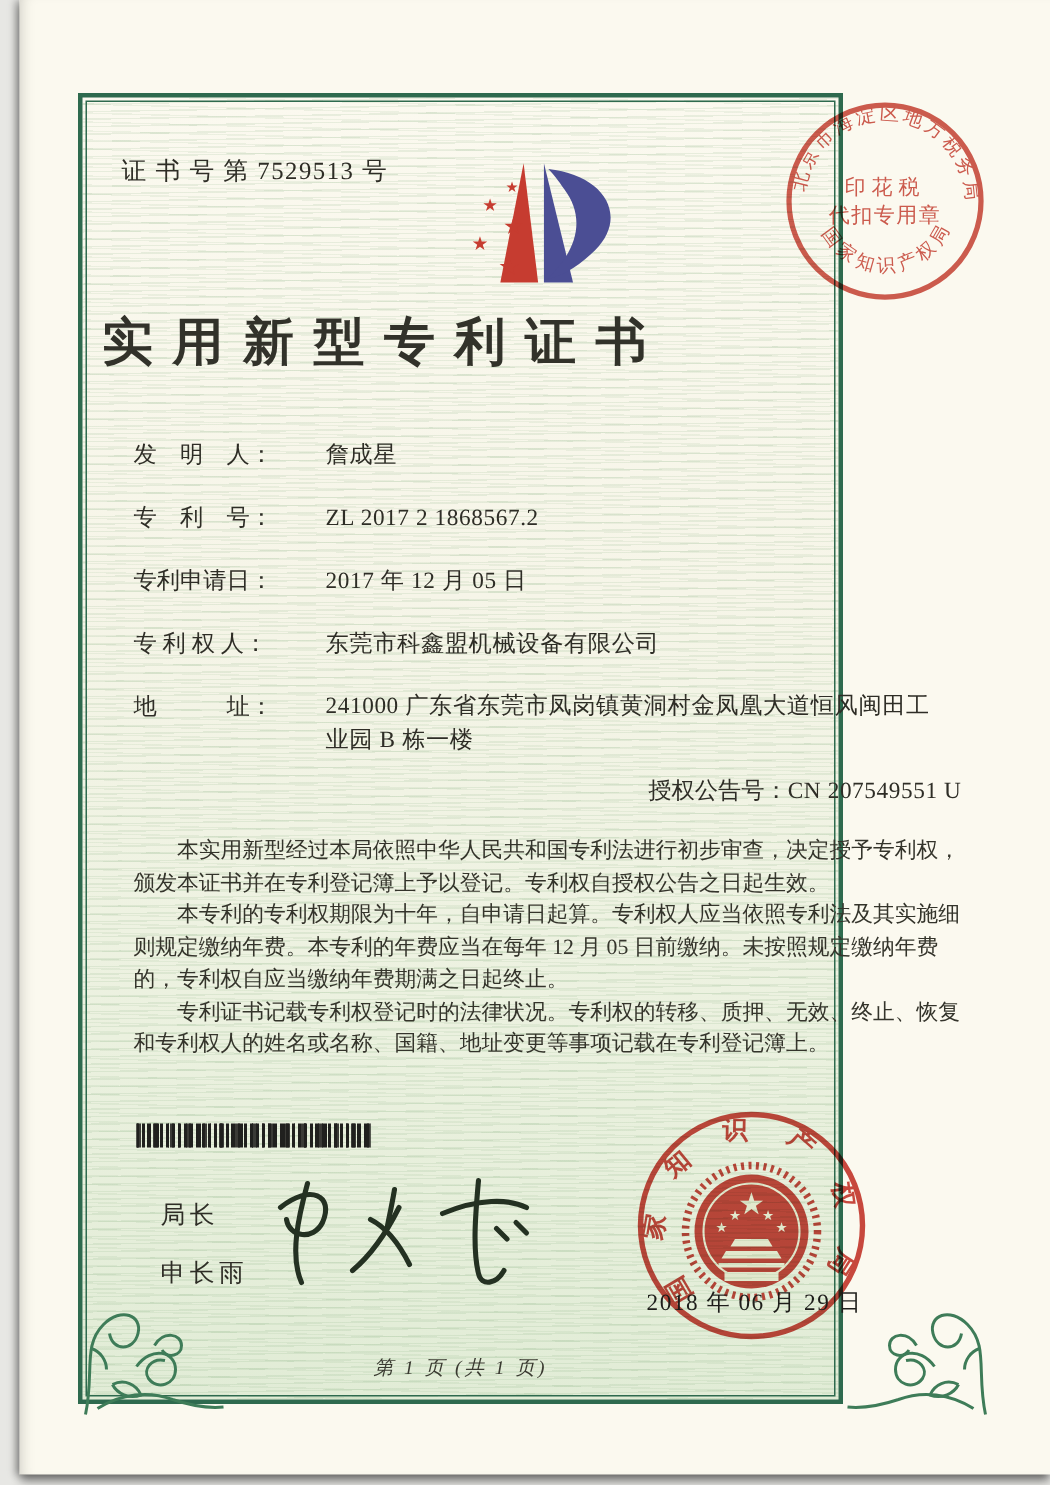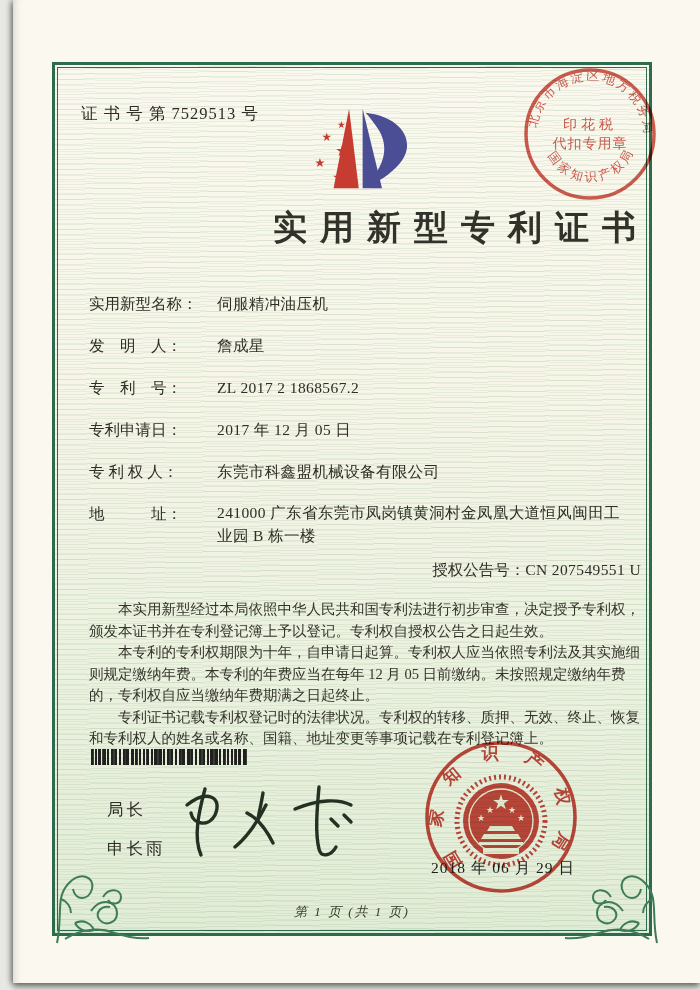--- a/index.html
+++ b/index.html
@@ -1,31 +1,31 @@
 <!DOCTYPE html>
 <html><head>
 <meta charset="utf-8">
 <style>
   html,body{margin:0;padding:0;width:700px;height:990px;overflow:hidden;
     background:#e7e7e4;font-family:"Liberation Serif","DejaVu Serif",serif;}
   .paper{position:absolute;left:13px;top:0;width:687px;height:983px;
     background:#fbf9ef;
     box-shadow:-3px 0 5px rgba(0,0,0,.28), 0 4px 6px rgba(0,0,0,.45),
       inset 8px 0 10px -8px rgba(0,0,0,.22);}
-  .frame{position:absolute;left:39px;top:62px;width:600px;height:874px;
+  .frame{position:absolute;left:39px;top:62px;width:510px;height:874px;
     border:3px solid #2e6a4e;box-sizing:border-box;
     background:
       repeating-linear-gradient(179deg, rgba(255,255,255,0) 0 4px, rgba(122,168,118,0.15) 4px 5px),
       repeating-linear-gradient(181.5deg, rgba(255,255,255,0) 0 5px, rgba(118,165,112,0.11) 5px 6px),
       linear-gradient(180deg,#fbf9ef 0%,#f6f5e8 38%,#ebf1df 72%,#e1ecd6 100%);}
   .frame::before{content:"";position:absolute;inset:2px;border:1px solid #2e6a4e;pointer-events:none;}
   .certno{position:absolute;left:26px;top:38px;font-size:16.5px;letter-spacing:1px;color:#2e2d26;}
   .logo{position:absolute;left:233px;top:36px;}
   .taxstamp{position:absolute;left:466px;top:0px;opacity:.88;mix-blend-mode:multiply;z-index:5;}
-  .title{position:absolute;left:0;top:140px;width:100%;margin:0;text-align:right;
+  .title{position:absolute;left:0;top:140px;width:100%;margin:0;text-align:left;
     font-size:34px;font-weight:bold;letter-spacing:13px;padding-left:13px;box-sizing:border-box;color:#32322a;}
   .content{position:absolute;left:34px;top:226px;width:552px;color:#2e2d26;}
   .frow{line-height:25px;margin-bottom:17px;font-size:15.5px;white-space:nowrap;}
   .frow.addr{white-space:normal;margin-bottom:10px;}
   .frow.grant{display:flex;}
   .flabel{display:inline-block;min-width:128px;vertical-align:top;}
   .fvalue{letter-spacing:.4px;}
   .addrval{display:inline-block;width:410px;line-height:23px;vertical-align:top;}
   .grant2{margin-left:auto;}
   .paras{margin-top:8px;font-size:14.5px;line-height:21.5px;color:#34342b;}
@@ -81,23 +81,20 @@
       <text font-size="12.5" fill="#c9463a" letter-spacing="3">
         <textPath href="#arcB" startOffset="22">国家知识产权局</textPath>
       </text>
       <text x="69" y="64" font-size="14" fill="#c9463a" text-anchor="middle" letter-spacing="4">印花税</text>
       <text x="69" y="83" font-size="14" fill="#c9463a" text-anchor="middle" letter-spacing="1">代扣专用章</text>
     </svg>
 
     <h1 class="title">实用新型专利证书</h1>
 
     <div class="content">
-      <div class="frow">
-        <span class="flabel">实用新型名称：</span><span class="fvalue">伺服精冲油压机</span>
-      </div>
       <div class="frow">
         <span class="flabel">发　明　人：</span><span class="fvalue">詹成星</span>
       </div>
       <div class="frow">
         <span class="flabel">专　利　号：</span><span class="fvalue">ZL 2017 2 1868567.2</span>
       </div>
       <div class="frow">
         <span class="flabel">专利申请日：</span><span class="fvalue">2017 年 12 月 05 日</span>
       </div>
       <div class="frow">

